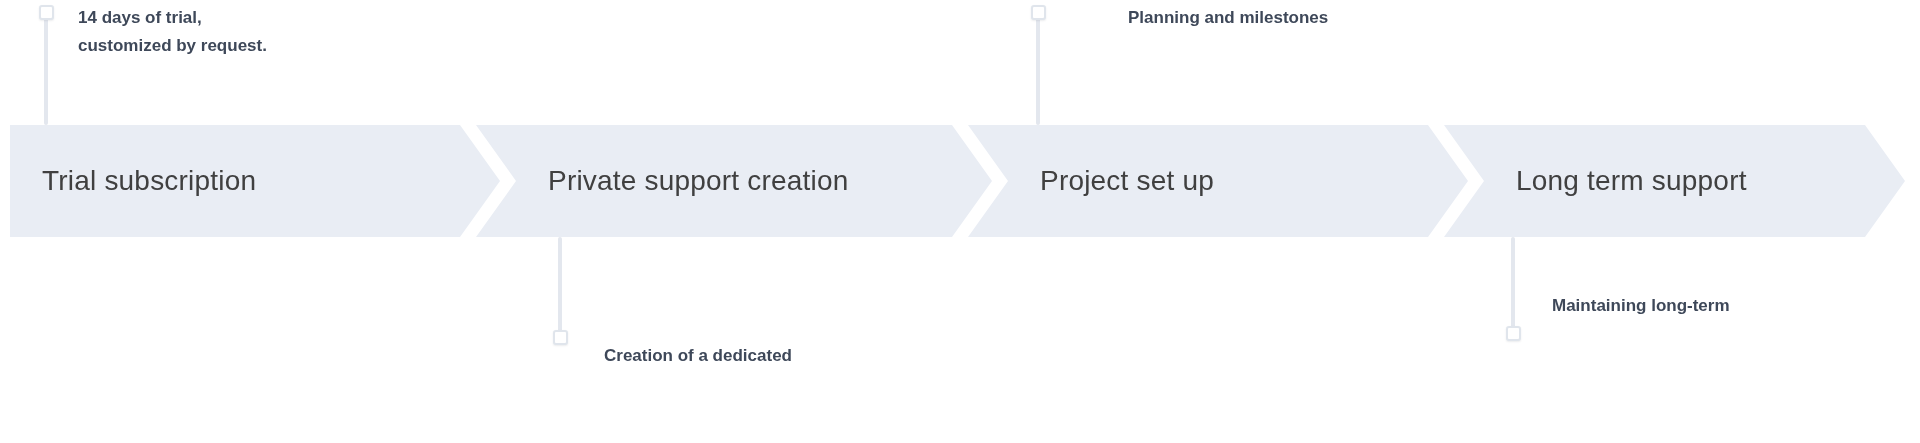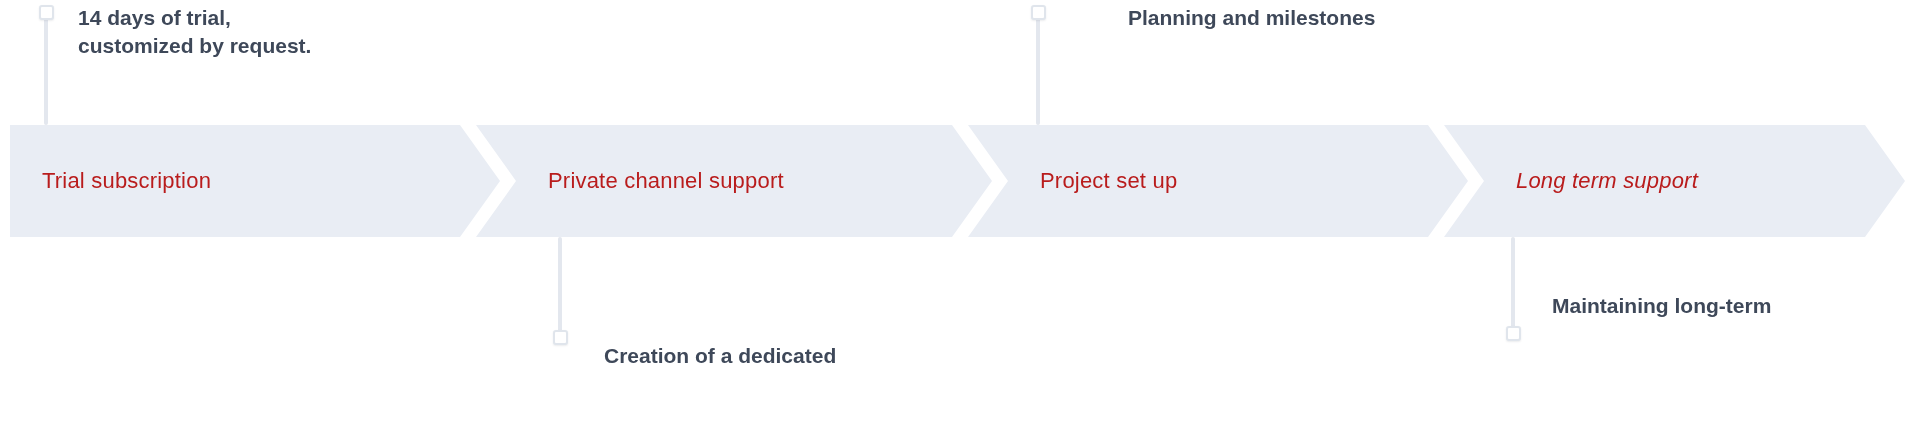--- a/index.html
+++ b/index.html
@@ -14,22 +14,22 @@
   .arrow {
     position: absolute;
     top: 125px;
     height: 112px;
     background: #e9edf4;
     display: flex;
     align-items: center;
   }
   .arrow .label {
     padding-left: 32px;
-    font-size: 22px;
-    color: #b91c1c;
+    font-size: 28px;
+    color: #404040;
     letter-spacing: 0.2px;
     white-space: nowrap;
   }
   .arrow.first {
     clip-path: polygon(0 0, calc(100% - 40px) 0, 100% 50%, calc(100% - 40px) 100%, 0 100%);
   }
   .arrow.mid {
     clip-path: polygon(0 0, calc(100% - 40px) 0, 100% 50%, calc(100% - 40px) 100%, 0 100%, 40px 50%);
   }
   .arrow.mid .label { padding-left: 72px; }
@@ -44,45 +44,45 @@
     width: 15px;
     height: 15px;
     background: #ffffff;
     border: 2px solid #e0e5ec;
     border-radius: 3px;
     box-sizing: border-box;
     box-shadow: 0 1px 2px rgba(60,70,90,0.10);
   }
   .annotation {
     position: absolute;
-    font-size: 21px;
+    font-size: 17px;
     font-weight: bold;
     color: #3e4859;
     line-height: 28px;
     white-space: nowrap;
   }
 </style>
 </head>
 <body>
 
 <div class="canvas">
 
   <div class="arrow first" style="left:10px; width:490px;">
     <span class="label">Trial subscription</span>
   </div>
 
   <div class="arrow mid" style="left:476px; width:516px;">
-    <span class="label">Private channel support</span>
+    <span class="label">Private support creation</span>
   </div>
 
   <div class="arrow mid" style="left:968px; width:500px;">
     <span class="label">Project set up</span>
   </div>
 
-  <div class="arrow mid" style="left:1444px; width:461px;font-style:italic;">
+  <div class="arrow mid" style="left:1444px; width:461px;">
     <span class="label">Long term support</span>
   </div>
 
   <div class="connector" style="left:44px; top:18px; height:107px;"></div>
   <div class="marker" style="left:39px; top:5px;"></div>
   <div class="annotation" style="left:78px; top:4px;">
     <div>14 days of trial,</div>
     <div>customized by request.</div>
   </div>
 

